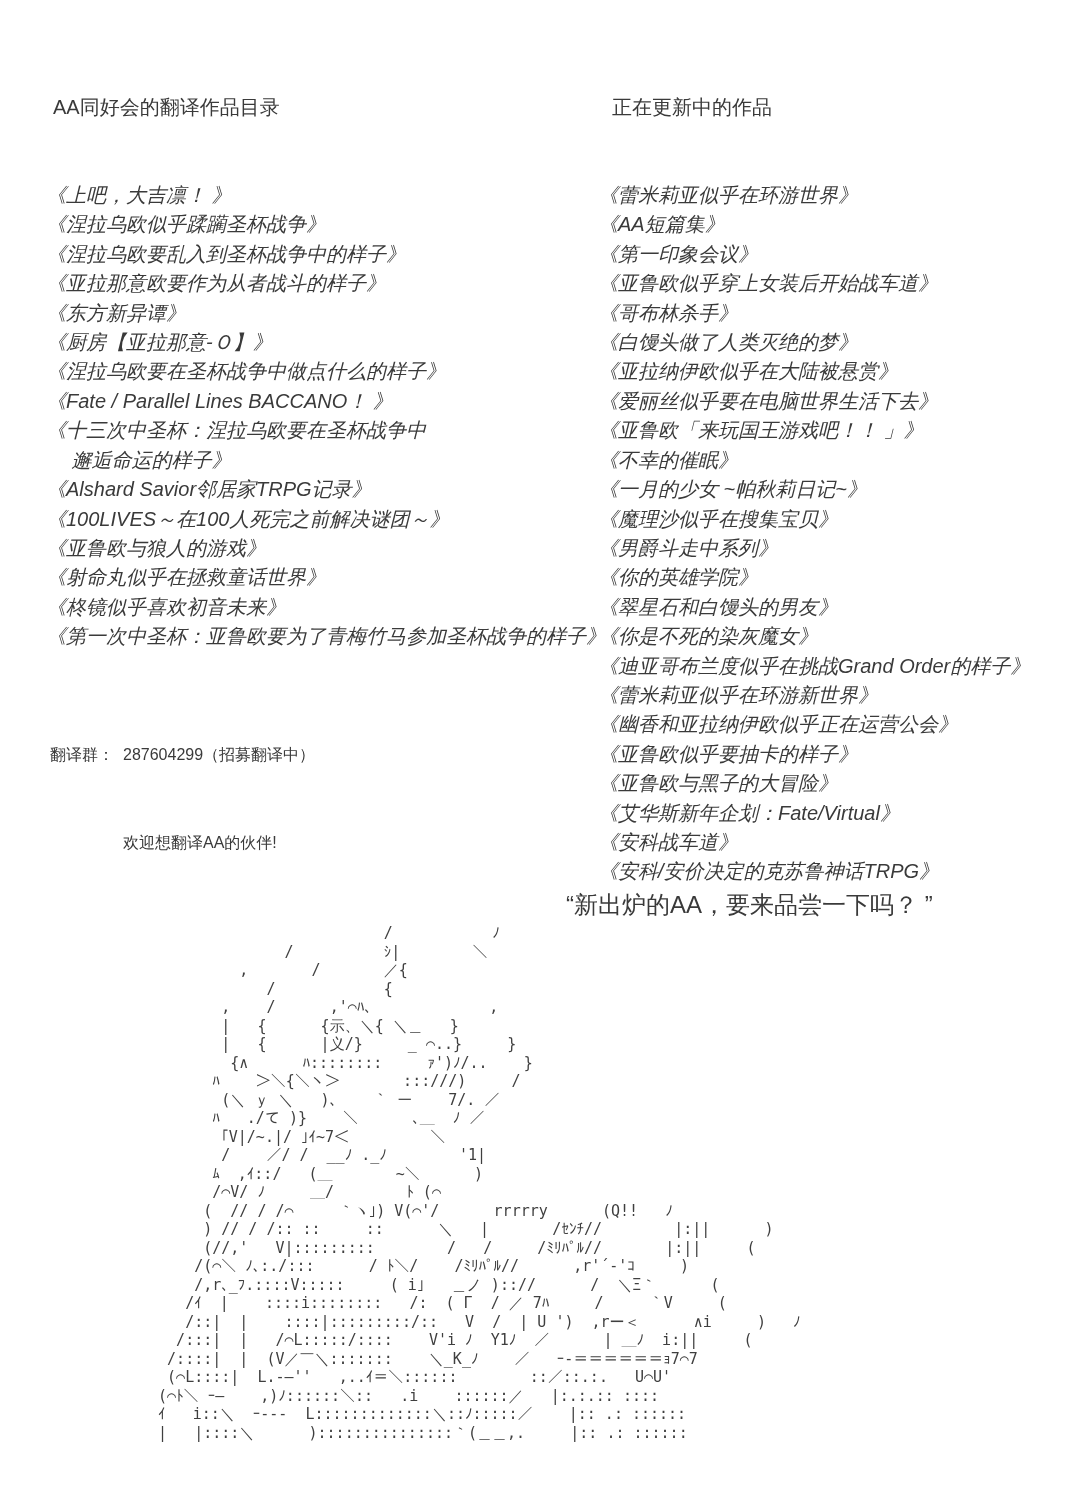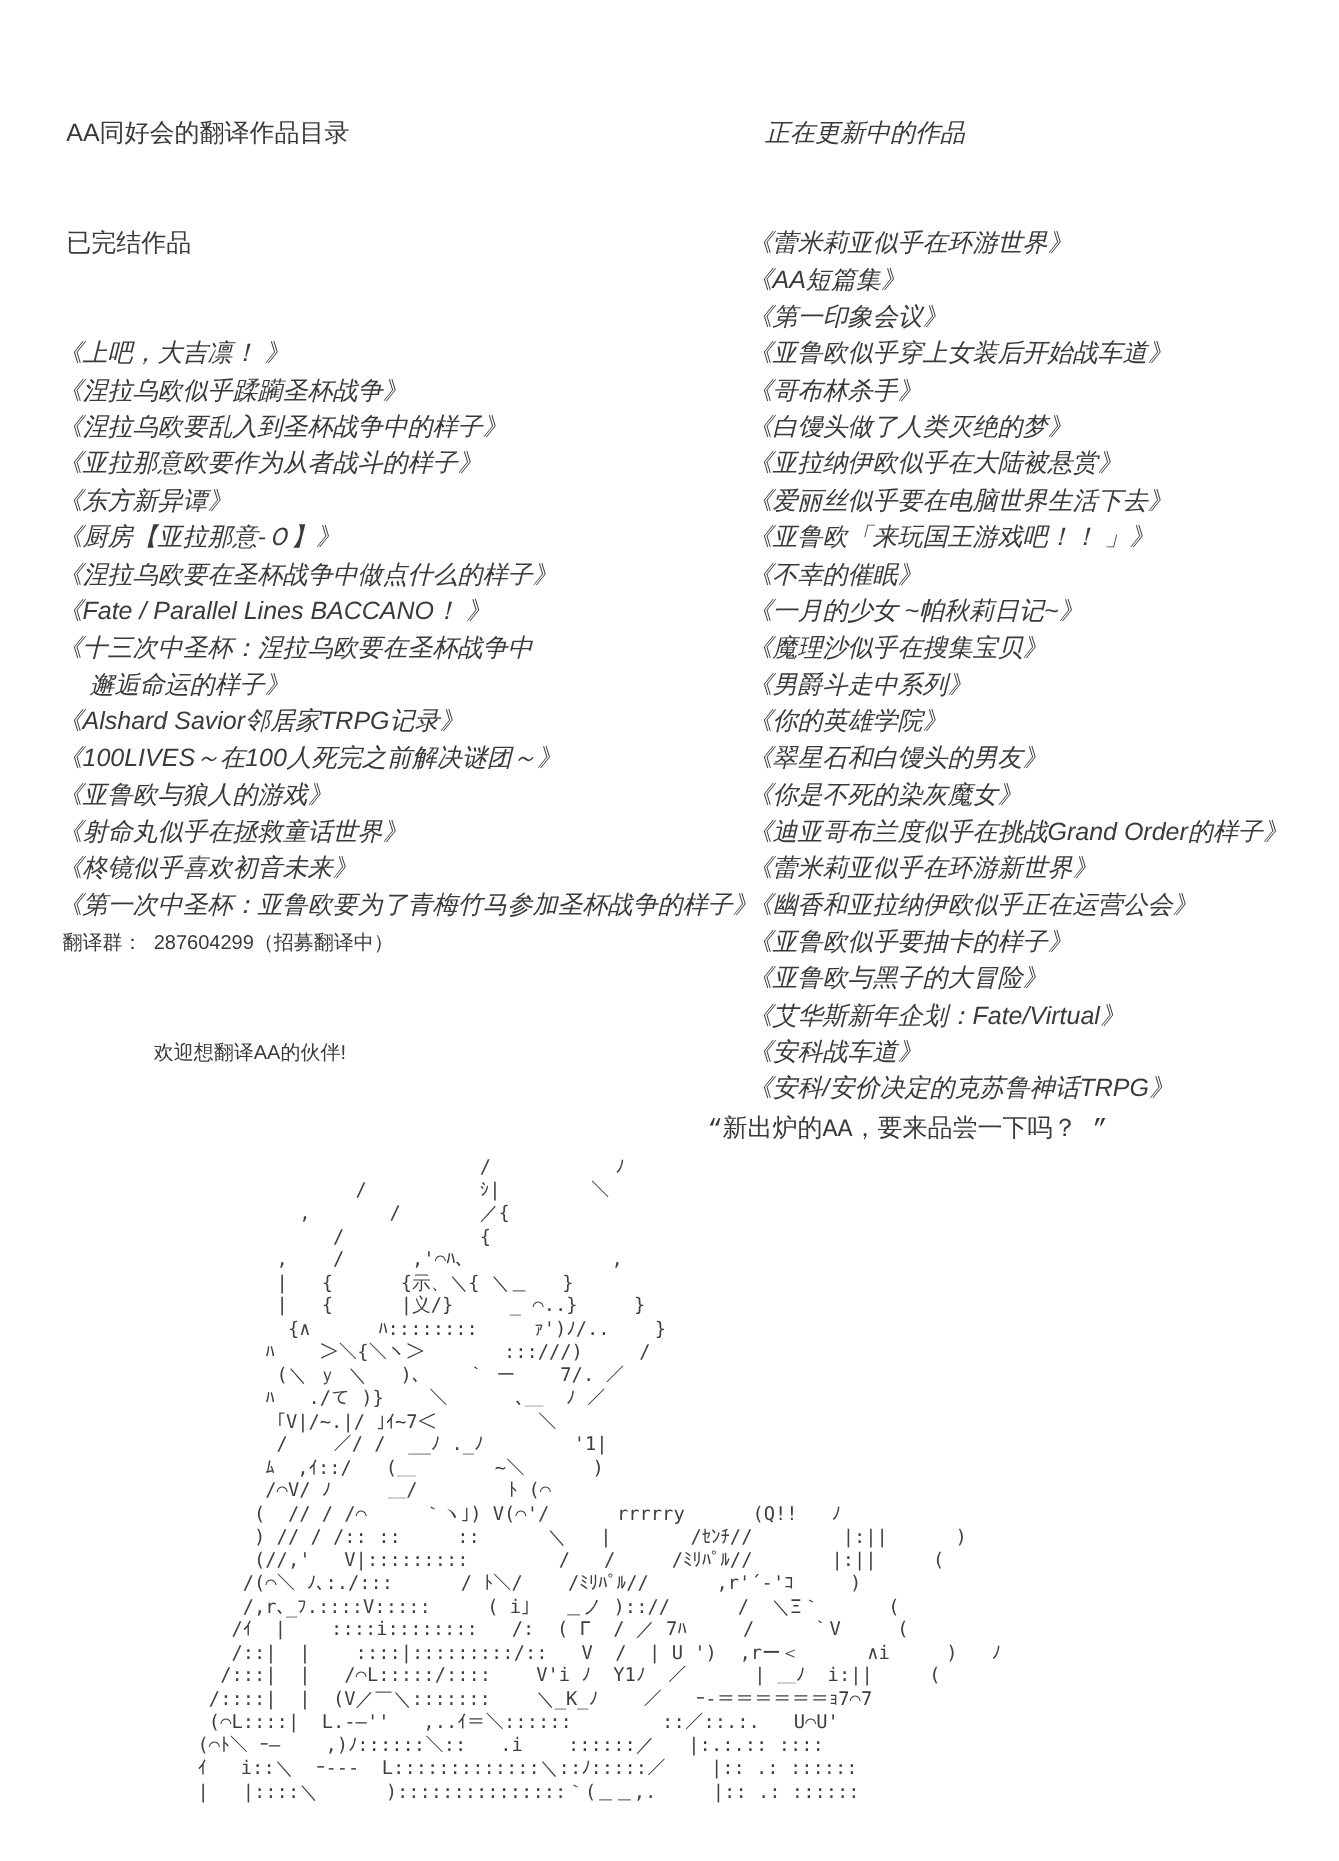--- a/index.html
+++ b/index.html
@@ -15,62 +15,60 @@
   .col {
     position: absolute;
     top: 34px;
     font-size: 20px;
     line-height: 29.4px;
     white-space: pre;
   }
   .left-col  { left: 46px;  width: 545px; }
   .right-col { left: 598px; width: 470px; }
   .indent-l { padding-left: 7px; }
-  .indent-r { padding-left: 14px; font-style: italic; }
+  .indent-r { padding-left: 14px; }
   .work-line { white-space: pre; font-style: italic; }
 
   .groups {
     position: absolute;
     left: 50px; top: 622px;
     font-size: 16px;
     line-height: 29.4px;
     white-space: pre;
   }
   .glabel { display: inline-block; width: 73px; white-space: pre; }
   .gnum   { white-space: pre; }
   .g2     { padding-left: 73px; white-space: pre; }
 
   .quote {
     position: absolute;
     left: 566px; top: 890px;
-    font-size: 20px;
+    font-size: 24px;
     line-height: 29.4px;
     white-space: pre;
-    font-family: Liberation Mono, monospace;
   }
 
   .ascii {
     position: absolute;
     left: 140px; top: 924px;
     margin: 0;
     font-family: "DejaVu Sans Mono", monospace;
     font-size: 15px;
     line-height: 18.5px;
     color: #3f3f3f;
     white-space: pre;
   }
 </style>
 </head>
 <body>
 
 <div class="page">
 
   <div class="col left-col">
     <div class="indent-l">AA同好会的翻译作品目录</div>
-    <div class="indent-l">已完结作品</div>
     <div class="work-line">《上吧，大吉凛！ 》</div><div class="work-line">《涅拉乌欧似乎蹂躏圣杯战争》</div><div class="work-line">《涅拉乌欧要乱入到圣杯战争中的样子》</div><div class="work-line">《亚拉那意欧要作为从者战斗的样子》</div><div class="work-line">《东方新异谭》</div><div class="work-line">《厨房【亚拉那意-Ｏ】》</div><div class="work-line">《涅拉乌欧要在圣杯战争中做点什么的样子》</div><div class="work-line">《Fate / Parallel Lines BACCANO！ 》</div><div class="work-line">《十三次中圣杯：涅拉乌欧要在圣杯战争中</div><div class="work-line">　 邂逅命运的样子》</div><div class="work-line">《Alshard Savior邻居家TRPG记录》</div><div class="work-line">《100LIVES～在100人死完之前解决谜团～》</div><div class="work-line">《亚鲁欧与狼人的游戏》</div><div class="work-line">《射命丸似乎在拯救童话世界》</div><div class="work-line">《柊镜似乎喜欢初音未来》</div><div class="work-line">《第一次中圣杯：亚鲁欧要为了青梅竹马参加圣杯战争的样子》</div>
   </div>
 
   <div class="col right-col">
     <div class="indent-r">正在更新中的作品</div>
     <div class="work-line">《蕾米莉亚似乎在环游世界》</div><div class="work-line">《AA短篇集》</div><div class="work-line">《第一印象会议》</div><div class="work-line">《亚鲁欧似乎穿上女装后开始战车道》</div><div class="work-line">《哥布林杀手》</div><div class="work-line">《白馒头做了人类灭绝的梦》</div><div class="work-line">《亚拉纳伊欧似乎在大陆被悬赏》</div><div class="work-line">《爱丽丝似乎要在电脑世界生活下去》</div><div class="work-line">《亚鲁欧「来玩国王游戏吧！！ 」》</div><div class="work-line">《不幸的催眠》</div><div class="work-line">《一月的少女 ~帕秋莉日记~》</div><div class="work-line">《魔理沙似乎在搜集宝贝》</div><div class="work-line">《男爵斗走中系列》</div><div class="work-line">《你的英雄学院》</div><div class="work-line">《翠星石和白馒头的男友》</div><div class="work-line">《你是不死的染灰魔女》</div><div class="work-line">《迪亚哥布兰度似乎在挑战Grand Order的样子》</div><div class="work-line">《蕾米莉亚似乎在环游新世界》</div><div class="work-line">《幽香和亚拉纳伊欧似乎正在运营公会》</div><div class="work-line">《亚鲁欧似乎要抽卡的样子》</div><div class="work-line">《亚鲁欧与黑子的大冒险》</div><div class="work-line">《艾华斯新年企划：Fate/Virtual》</div><div class="work-line">《安科战车道》</div><div class="work-line">《安科/安价决定的克苏鲁神话TRPG》</div>
   </div>
 
   <div class="groups">
     <div class="group">

